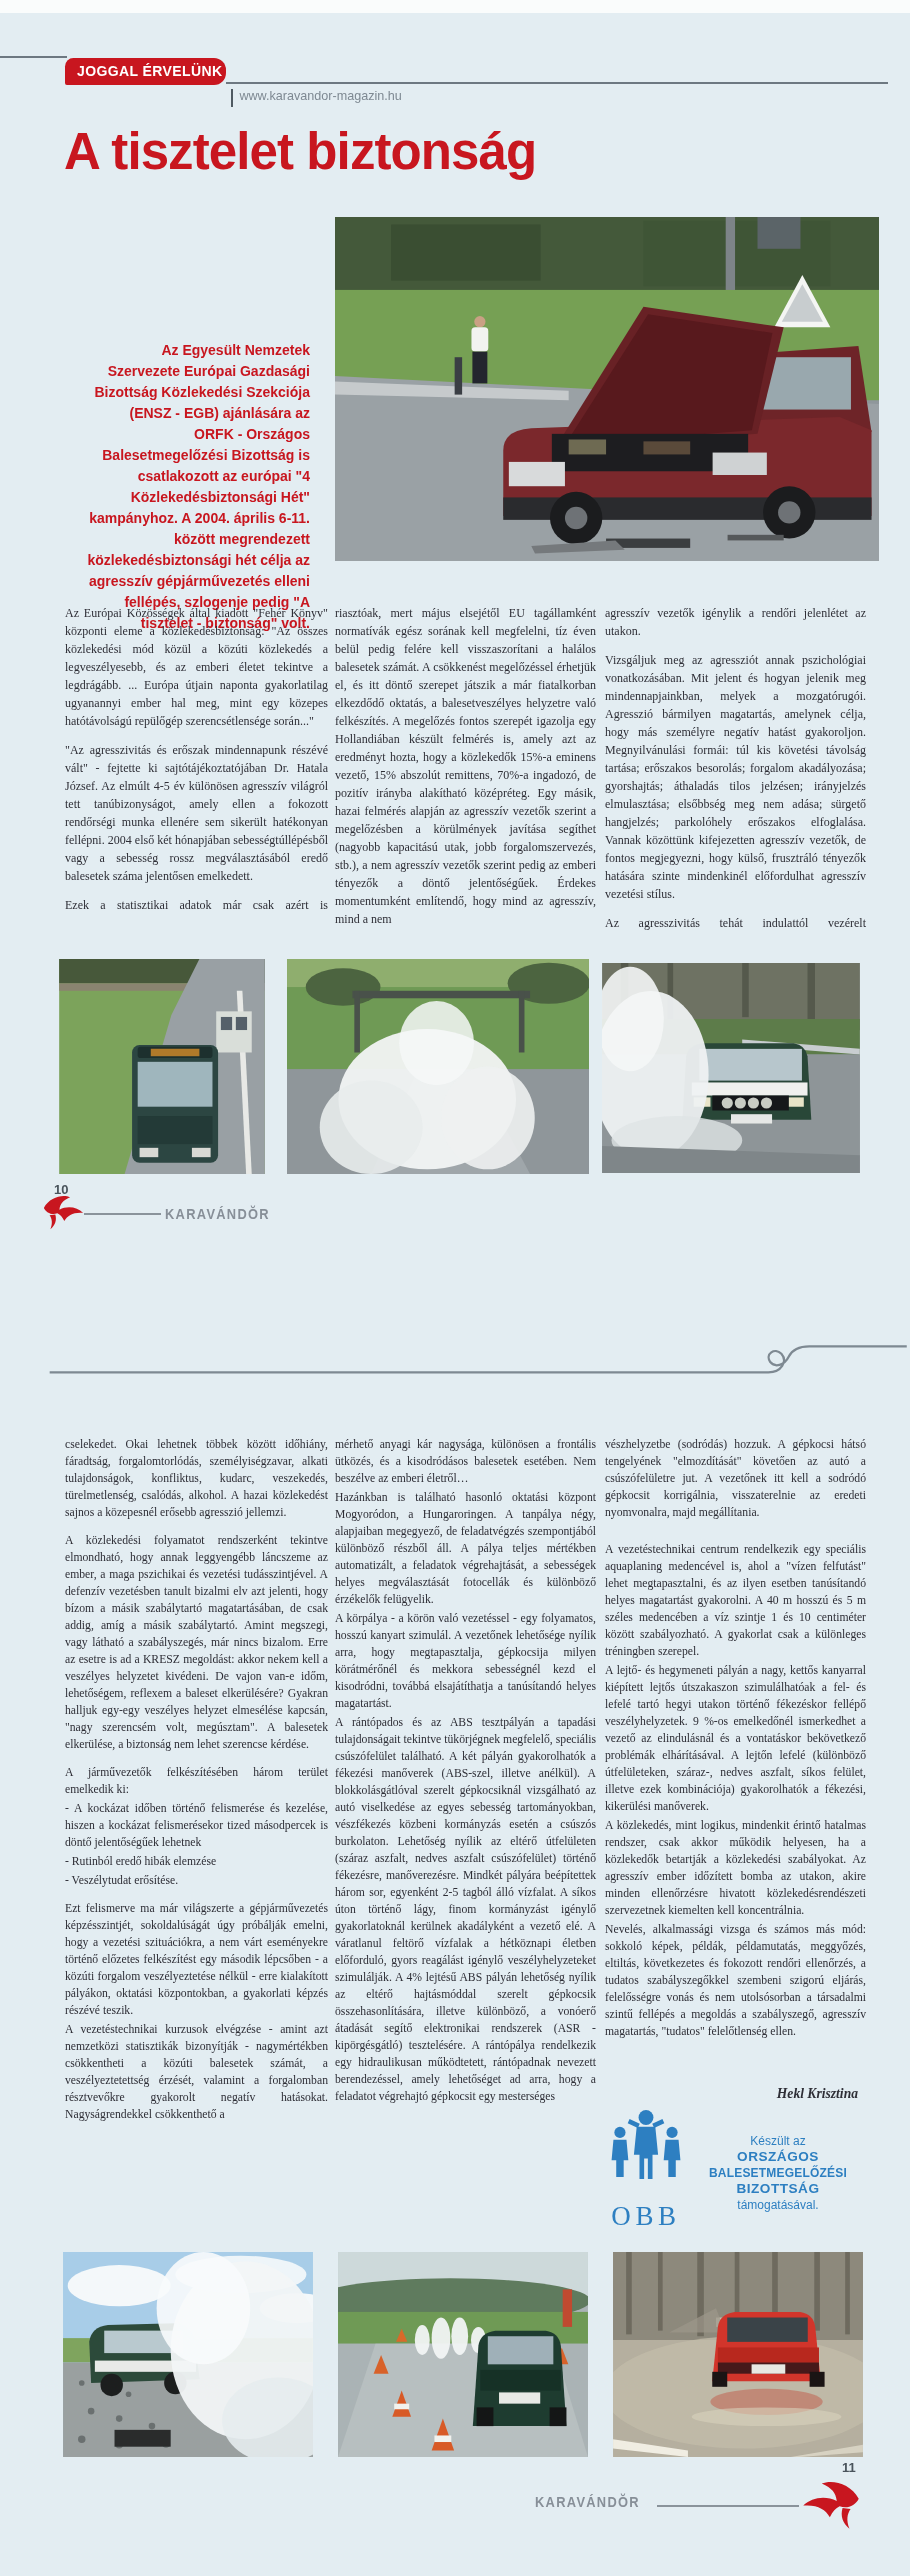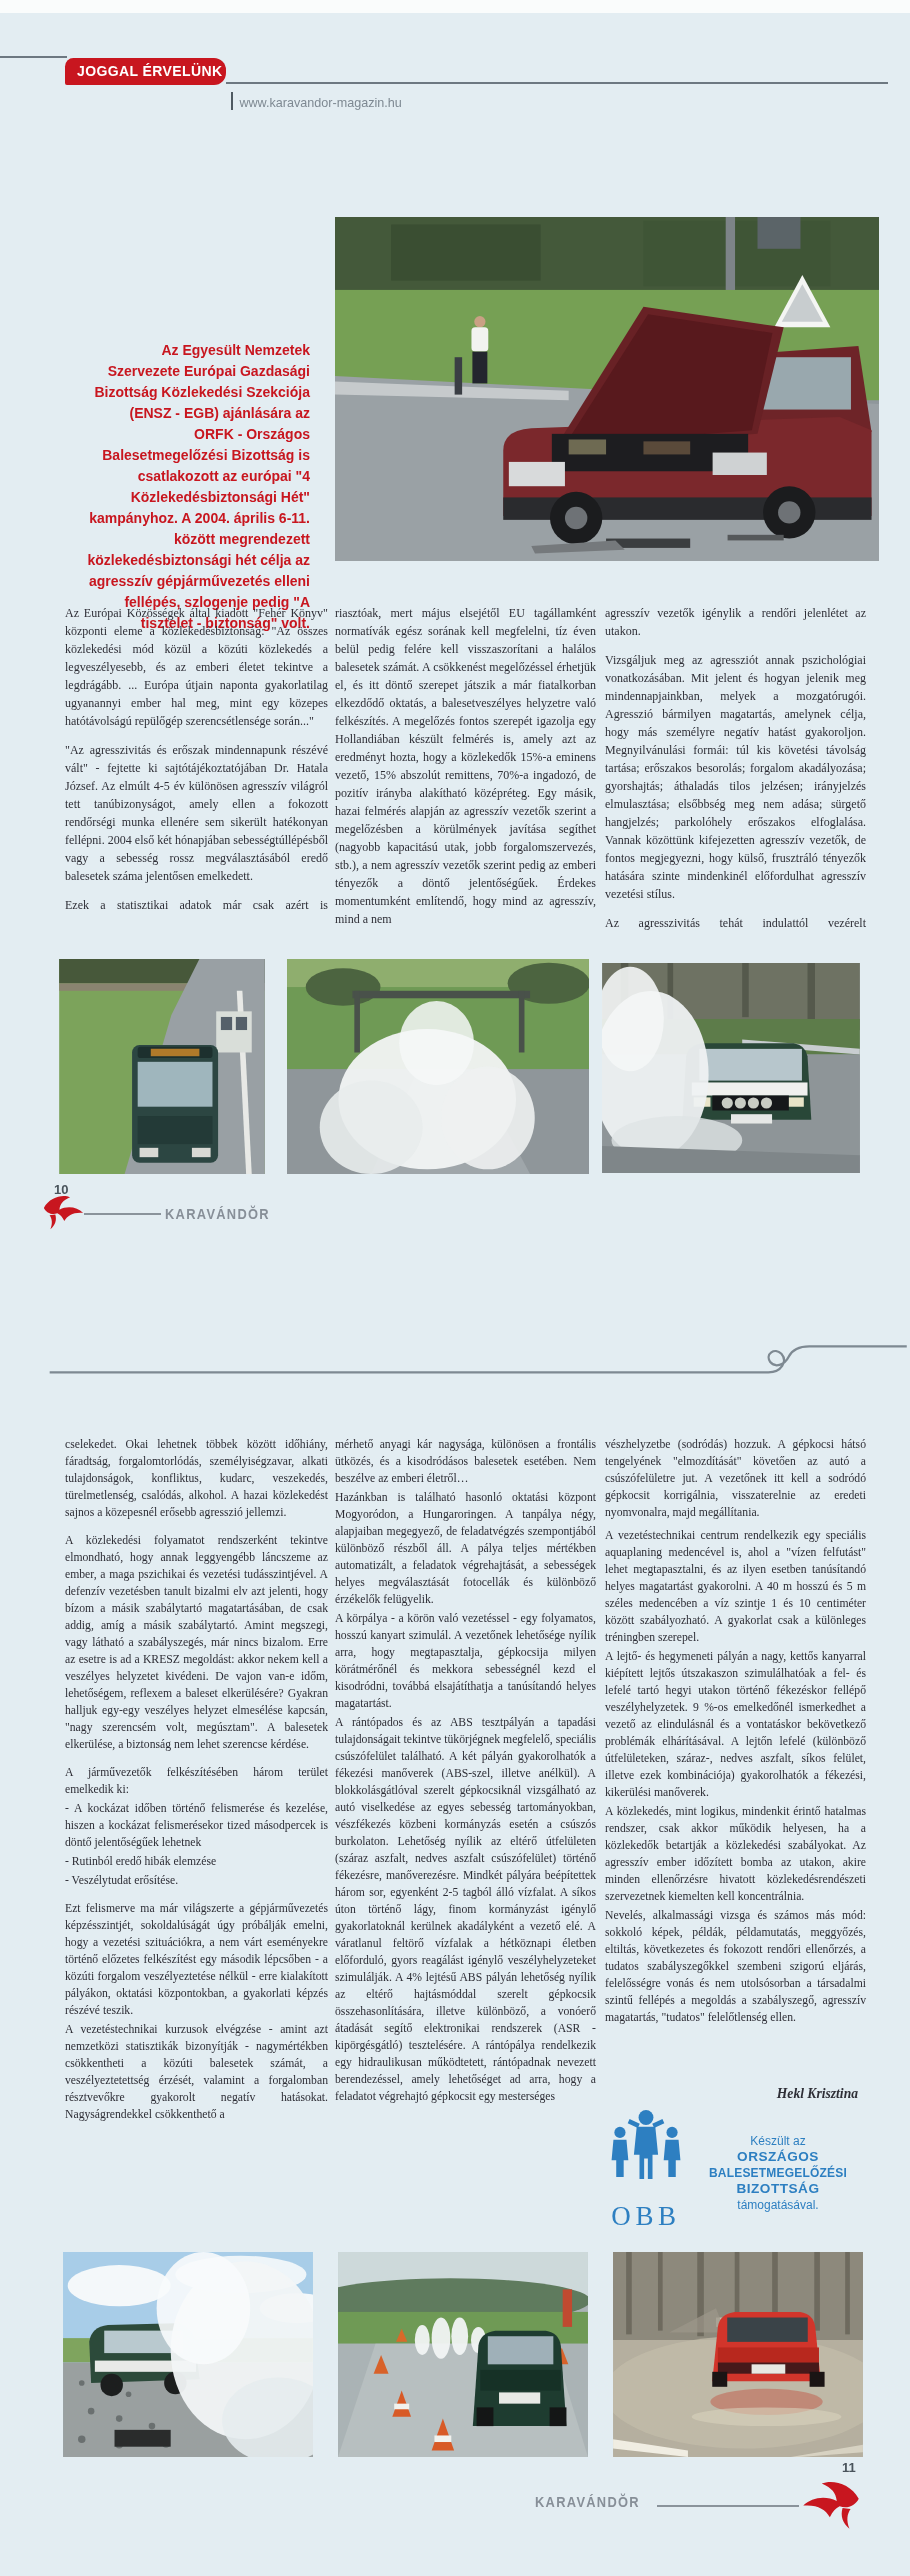--- a/index.html
+++ b/index.html
@@ -7,21 +7,21 @@
           font-family:"Liberation Sans",sans-serif;}
   .abs{position:absolute;}
   .white-top{left:0;top:0;width:910px;height:13px;background:#fafcfc;}
 
   
   .rule-left{left:0;top:56px;width:67px;height:1.9px;background:#6d7881;}
   .red-tab{left:65px;top:58px;width:161px;height:27px;background:#c8161f;border-radius:8.4px 12px 12px 1.9px;
            color:#ffffff;font-weight:bold;font-size:14px;line-height:27px;padding-left:12px;box-sizing:border-box;
            letter-spacing:0.4px;}
   .rule-right{left:226px;top:82px;width:662px;height:1.9px;background:#6d7881;}
-  .site-url{left:231px;top:89px;height:20.6px;color:#7e8992;font-size:12.6px;display:flex;align-items:flex-end;}
+  .site-url{left:231px;top:89px;height:20.6px;color:#7e8992;font-size:12.6px;display:flex;align-items:flex-start;}
   .vbar{display:inline-block;width:1.9px;height:18px;background:#4f5a62;margin-right:6.5px;}
 
   .title{left:64px;top:122px;width:823px;font-size:51px;font-weight:bold;color:#c8161f;letter-spacing:-0.9px;margin:0;}
 
   
   .lead{left:86px;top:340px;width:224px;text-align:right;color:#c8161f;font-weight:bold;
         font-size:14px;line-height:21px;}
 
   
   .col{text-align:justify;color:#2e2e36;font-family:"Liberation Serif",serif;}
@@ -64,20 +64,21 @@
   <div class="abs rule-left"></div>
   <div class="abs red-tab">
     <span>JOGGAL ÉRVELÜNK</span>
   </div>
   <div class="abs rule-right"></div>
   <div class="abs site-url">
     <span class="vbar"></span>
     <span>www.karavandor-magazin.hu</span>
   </div>
 
+  <h1 class="abs title">A tisztelet biztonság</h1>
 
   <div class="abs photo" style="left:335px;top:217px;">
     <svg width="544" height="344" viewBox="0 0 582 368">
       <rect width="582" height="368" fill="#8f979b"></rect>
       <rect x="0" y="0" width="582" height="96" fill="#44593a"></rect>
       <rect x="60" y="8" width="160" height="60" fill="#3a4e32"></rect>
       <rect x="330" y="4" width="200" height="70" fill="#3f5536"></rect>
       <rect x="418" y="0" width="10" height="120" fill="#7d8488"></rect>
       <rect x="452" y="0" width="46" height="34" fill="#5b6468"></rect>
       <rect x="0" y="78" width="582" height="118" fill="#76a054"></rect>
@@ -221,21 +222,21 @@
     <p style="margin-bottom:1.9px;">Ezt felismerve ma már világszerte a gépjárművezetés képzésszintjét, sokoldalúságát úgy próbálják emelni, hogy a vezetési szituációkra, a nem várt eseményekre történő előzetes felkészítést egy második lépcsőben - a közúti forgalom veszélyeztetése nélkül - erre kialakított pályákon, oktatási központokban, a gyakorlati képzés részévé teszik.</p>
     <p>A vezetéstechnikai kurzusok elvégzése - amint azt nemzetközi statisztikák bizonyítják - nagymértékben csökkentheti a közúti balesetek számát, a veszélyeztetettség érzését, valamint a forgalomban résztvevőkre gyakorolt negatív hatásokat. Nagyságrendekkel csökkenthető a</p>
   </div>
   <div class="abs col p2col c2 top2">
     <p style="margin-bottom:1.9px;">mérhető anyagi kár nagysága, különösen a frontális ütközés, és a kisodródásos balesetek esetében. Nem beszélve az emberi életről…</p>
     <p style="margin-bottom:1.9px;">Hazánkban is található hasonló oktatási központ Mogyoródon, a Hungaroringen. A tanpálya négy, alapjaiban megegyező, de feladatvégzés szempontjából különböző részből áll. A pálya teljes mértékben automatizált, a feladatok végrehajtását, a sebességek helyes megválasztását fotocellák és különböző érzékelők felügyelik.</p>
     <p style="margin-bottom:1.9px;">A körpálya - a körön való vezetéssel - egy folyamatos, hosszú kanyart szimulál. A vezetőnek lehetősége nyílik arra, hogy megtapasztalja, gépkocsija milyen körátmérőnél és mekkora sebességnél kezd el kisodródni, továbbá elsajátíthatja a tanúsítandó helyes magatartást.</p>
     <p>A rántópados és az ABS tesztpályán a tapadási tulajdonságait tekintve tükörjégnek megfelelő, speciális csúszófelület található. A két pályán gyakorolhatók a fékezési manőverek (ABS-szel, illetve anélkül). A blokkolásgátlóval szerelt gépkocsiknál vizsgálható az autó viselkedése az egyes sebesség tartományokban, vészfékezés közbeni kormányzás esetén a csúszós burkolaton. Lehetőség nyílik az eltérő útfelületen (száraz aszfalt, nedves aszfalt csúszófelület) történő fékezésre, manőverezésre. Mindkét pályára beépítettek három sor, egyenként 2-5 tagból álló vízfalat. A síkos úton történő lágy, finom kormányzást igénylő gyakorlatoknál kerülnek akadályként a vezető elé. A váratlanul feltörő vízfalak a hétköznapi életben előforduló, gyors reagálást igénylő veszélyhelyzeteket szimulálják. A 4% lejtésű ABS pályán lehetőség nyílik az eltérő hajtásmóddal szerelt gépkocsik összehasonlítására, illetve különböző, a vonóerő átadását segítő elektronikai rendszerek (ASR - kipörgésgátló) tesztelésére. A rántópálya rendelkezik egy hidraulikusan működtetett, rántópadnak nevezett berendezéssel, amely lehetőséget ad arra, hogy a feladatot végrehajtó gépkocsit egy mesterséges</p>
   </div>
   <div class="abs col p2col c3 top2">
-    <p style="margin-bottom:6px;">vészhelyzetbe (sodródás) hozzuk. A gépkocsi hátsó tengelyének "elmozdítását" követően az autó a csúszófelületre jut. A vezetőnek itt kell a sodródó gépkocsit korrigálnia, visszaterelnie az eredeti nyomvonalra, majd megállítania.</p>
+    <p style="margin-bottom:20px;">vészhelyzetbe (sodródás) hozzuk. A gépkocsi hátsó tengelyének "elmozdítását" követően az autó a csúszófelületre jut. A vezetőnek itt kell a sodródó gépkocsit korrigálnia, visszaterelnie az eredeti nyomvonalra, majd megállítania.</p>
     <p style="margin-bottom:1.9px;">A vezetéstechnikai centrum rendelkezik egy speciális aquaplaning medencével is, ahol a "vízen felfutást" lehet megtapasztalni, és az ilyen esetben tanúsítandó helyes magatartást gyakorolni. A 40 m hosszú és 5 m széles medencében a víz szintje 1 és 10 centiméter között szabályozható. A gyakorlat csak a különleges tréningben szerepel.</p>
     <p style="margin-bottom:1.9px;">A lejtő- és hegymeneti pályán a nagy, kettős kanyarral kiépített lejtős útszakaszon szimulálhatóak a fel- és lefelé tartó hegyi utakon történő fékezéskor fellépő veszélyhelyzetek. 9 %-os emelkedőnél ismerkedhet a vezető az elindulásnál és a vontatáskor bekövetkező problémák elhárításával. A lejtőn lefelé (különböző útfelületeken, száraz-, nedves aszfalt, síkos felület, illetve ezek kombinációja) gyakorolhatók a fékezési, kikerülési manőverek.</p>
     <p style="margin-bottom:1.9px;">A közlekedés, mint logikus, mindenkit érintő hatalmas rendszer, csak akkor működik helyesen, ha a közlekedők betartják a közlekedési szabályokat. Az agresszív ember időzített bomba az utakon, akire minden ellenőrzésre hivatott közlekedésrendészeti szervezetnek kiemelten kell koncentrálnia.</p>
     <p>Nevelés, alkalmassági vizsga és számos más mód: sokkoló képek, példák, példamutatás, meggyőzés, eltiltás, következetes és fokozott rendőri ellenőrzés, a tudatos szabályszegőkkel szembeni szigorú eljárás, felelősségre vonás és nem utolsósorban a társadalmi szintű fellépés a megoldás a szabályszegő, agresszív magatartás, "tudatos" felelőtlenség ellen.</p>
   </div>
   <div class="abs byline">Hekl Krisztina</div>
 
   <div class="abs obb-box">
     <svg width="80" height="90" viewBox="0 0 86 96">
       <g fill="#2d7fc1">

